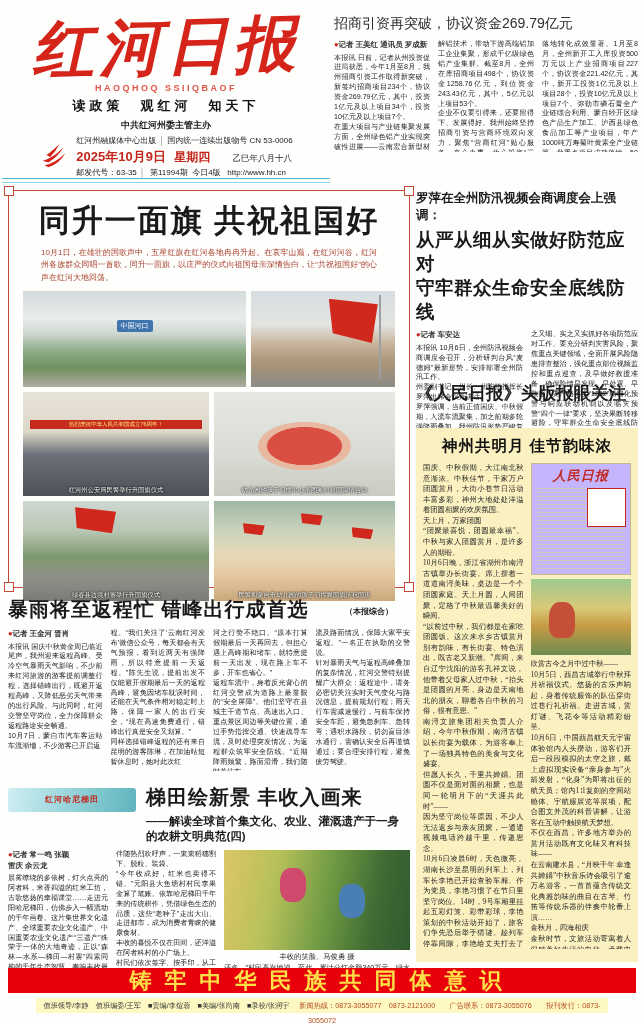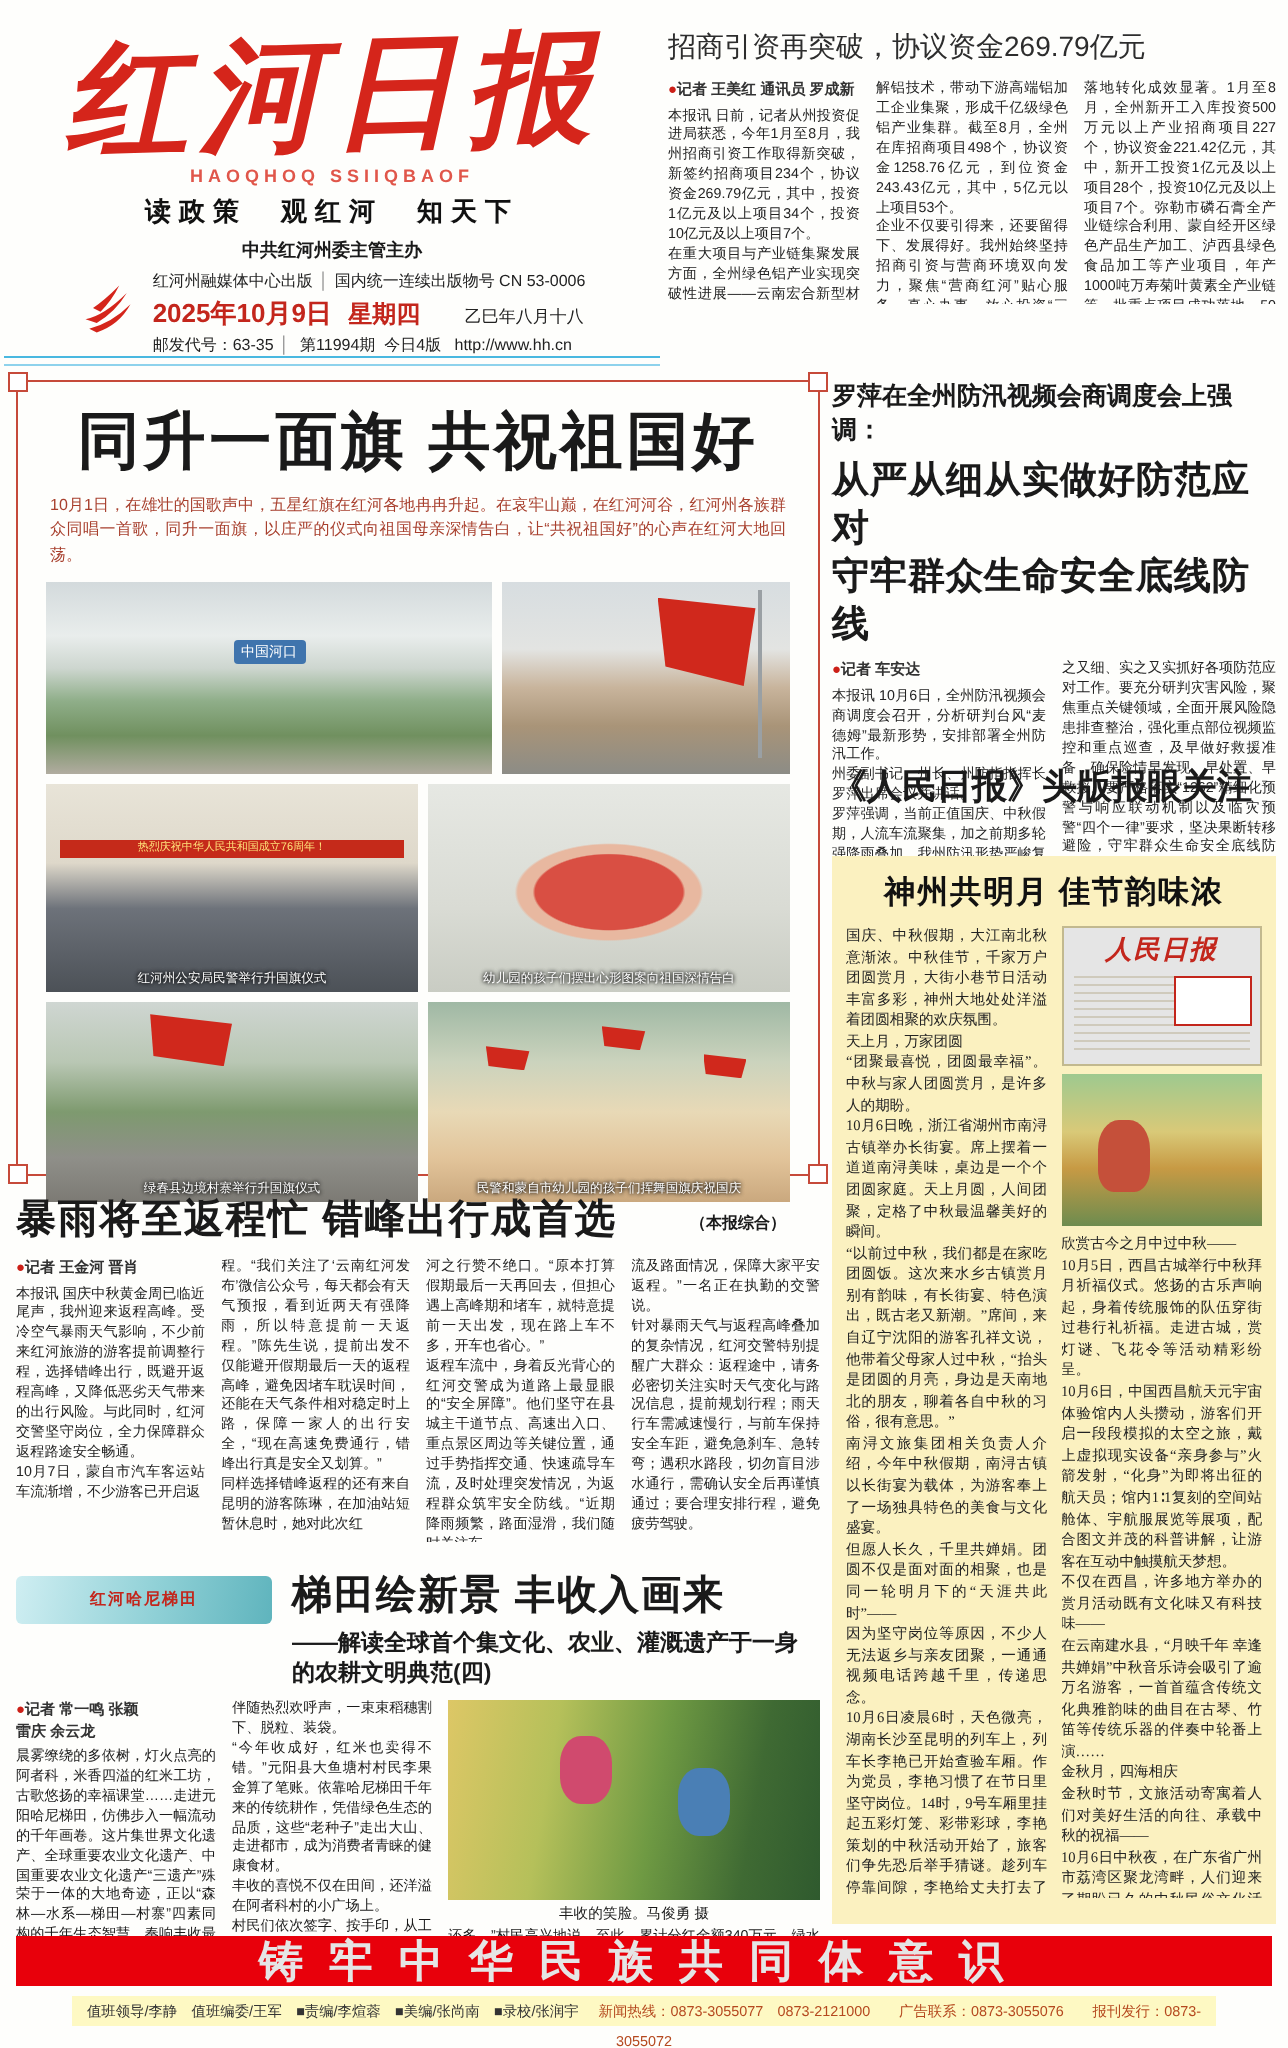--- a/index.html
+++ b/index.html
@@ -35,21 +35,21 @@
   .art-top .h{font-size:20px;font-weight:900;letter-spacing:0.5px;line-height:1.15;}
   .art-top .sub{font-size:14px;color:#2d2d2d;margin-top:5px;}
   .art-top .cols{margin-top:7px;height:112px;}
 
   
   .flag-frame{position:absolute;left:8px;top:190px;width:402px;height:398px;
               border:1.5px solid #c64a3a;box-sizing:border-box;}
   .corner{position:absolute;width:8px;height:8px;border:1.5px solid #c64a3a;background:#fff;}
   .c-tl{left:-5px;top:-5px}.c-tr{right:-5px;top:-5px}.c-bl{left:-5px;bottom:-5px}.c-br{right:-5px;bottom:-5px}
   .flag-head{font-size:31px;font-weight:900;text-align:center;margin-top:9px;letter-spacing:2px;}
-  .flag-intro{color:#a8402e;font-size:8px;line-height:1.55;margin:5px 16px 7px;text-align:justify;}
+  .flag-intro{color:#a8402e;font-size:8px;line-height:1.55;margin:5px 32px 7px;text-align:justify;}
   .pgrid{margin:0 14px;}
   .prow{display:flex;gap:5px;margin-bottom:5px;}
   .photo{position:relative;overflow:hidden;background:#ccc;}
   .pcap{position:absolute;left:2px;right:2px;bottom:2px;font-size:6.3px;color:#fff;text-align:center;
         text-shadow:0 0 2px #000,0 0 2px #000;line-height:1.25;}
   .ph-gate{flex:1.55;height:96px;background:linear-gradient(180deg,#d3dadc 0%,#e9edec 28%,#cdd6cf 45%,#8fae89 62%,#70905f 80%,#b1aca0 100%);}
   .gate-label{position:absolute;top:30%;left:50%;transform:translateX(-50%);background:#3f74ad;color:#fff;
               font-size:7px;padding:1px 4px;border-radius:2px;white-space:nowrap;}
   .ph-build{flex:1;height:96px;background:linear-gradient(180deg,#d7dde0 0%,#e3e4e2 35%,#c8b49c 55%,#a99478 75%,#8c8c86 100%);}
   .flagshape{position:absolute;right:12%;top:8%;width:34%;height:46%;background:#d0281c;
@@ -76,21 +76,21 @@
 
   
   .pd-note{position:absolute;left:416px;top:382px;width:222px;font-size:17.5px;font-weight:900;line-height:1.32;}
 
   
   .moonbox{position:absolute;left:416px;top:428px;width:222px;height:534px;background:#fbf1c0;
            box-sizing:border-box;padding:6px 7px;font-family:"Liberation Serif","DejaVu Serif",serif;}
   .moon-title{font-size:15.5px;font-weight:bold;text-align:center;letter-spacing:1px;color:#111;margin:2px 0 6px;}
   .moon-cols{display:flex;gap:7px;height:486px;}
   .mcol{flex:1;font-size:7.3px;line-height:1.45;text-align:justify;color:#222;overflow:hidden;}
-  .pd-thumb{position:relative;width:100%;height:70px;background:#e5e5e5;border:1px solid #c2b98f;box-sizing:border-box;margin-bottom:4px;}
+  .pd-thumb{position:relative;width:100%;height:112px;background:#c4b5fd;border:1px solid #c2b98f;box-sizing:border-box;margin-bottom:4px;}
   .pd-title{color:#c3261c;font-family:"DejaVu Serif",serif;font-weight:bold;font-style:italic;
             font-size:13px;text-align:center;margin-top:3px;letter-spacing:1px;}
   .pd-lines{position:absolute;left:5px;right:5px;top:24px;bottom:4px;
             background:repeating-linear-gradient(180deg,#cfcabc 0 1px,rgba(0,0,0,0) 1px 4px);}
   .pd-box{position:absolute;right:4px;top:24px;width:38%;height:34%;border:1px solid #c3261c;background:#fff;}
   .moon-photo{width:100%;height:76px;background:linear-gradient(180deg,#9ec98f 0%,#d9c978 38%,#c79a44 62%,#6d8c4f 100%);
               margin-bottom:4px;position:relative;}
   .mp-blob{position:absolute;left:18%;top:30%;width:26%;height:48%;background:#c5503a;border-radius:40% 40% 30% 30%;}
 
   
@@ -113,21 +113,21 @@
   .ph-harvest{width:100%;height:100px;background:linear-gradient(100deg,#ddc766 0%,#b5c05a 28%,#6f9a43 55%,#3f6a33 80%,#2f5a2e 100%);position:relative;}
   .hv1,.hv2{position:absolute;width:14%;height:34%;border-radius:40%;}
   .hv1{left:30%;top:18%;background:#d04a6e;}
   .hv2{left:62%;top:34%;background:#4a7fb5;}
   .terr-cap{text-align:center;font-size:7.3px;margin:2px 0;}
   .terr-cont{text-align:justify;line-height:1.4;}
   .terr-next{text-align:right;font-weight:bold;font-size:7.3px;}
 
   
   .banner{position:absolute;left:8px;top:968px;width:628px;height:25px;background:#e8000b;
-          color:#e5e5e5;font-size:22px;font-weight:900;letter-spacing:13px;text-align:center;line-height:25px;}
+          color:#fde047;font-size:22px;font-weight:900;letter-spacing:13px;text-align:center;line-height:25px;}
   .footer{position:absolute;left:36px;top:998px;width:572px;height:15px;background:#fef9c3;
           font-size:7.2px;line-height:15px;text-align:center;color:#333;}
   .footer .hot{color:#b5491f;margin-left:8px;}
 </style>
 </head>
 <body>
 
 <div class="page">
 
   <header class="masthead">

